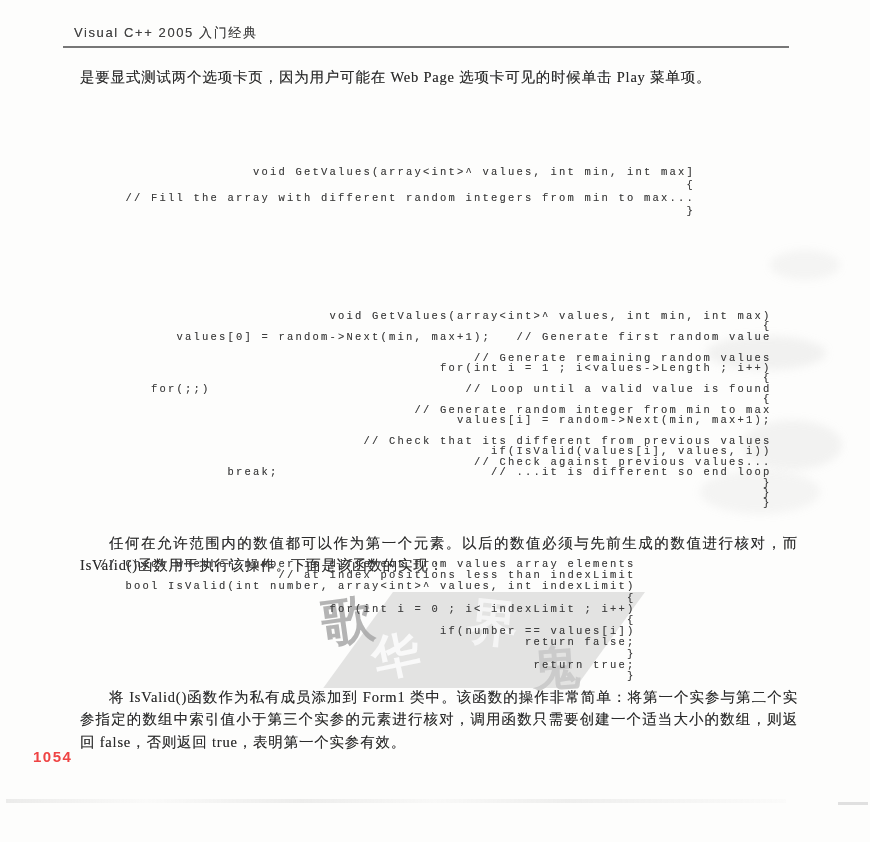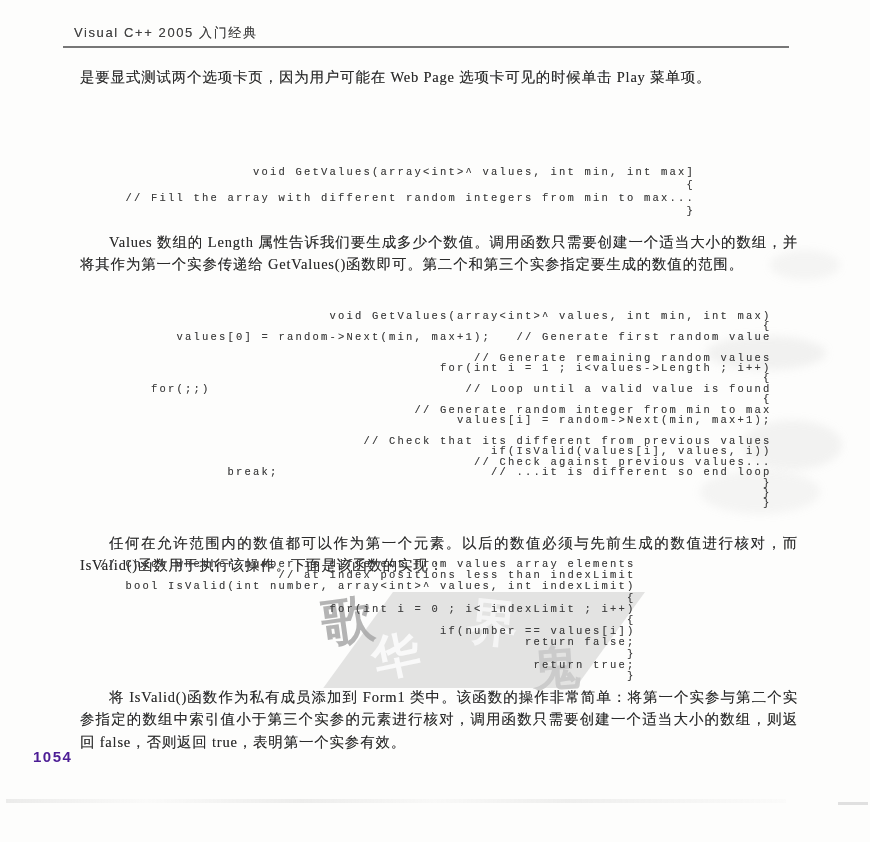--- a/index.html
+++ b/index.html
@@ -60,21 +60,21 @@
   }
   .code1 { top: 166px; line-height: 13px; }
   .code2 { top: 311px; line-height: 10.4px; }
   .code3 { top: 559px; line-height: 11.2px; }
 
   .page-number {
     left: 33px; top: 748px;
     font-family: "Liberation Sans", sans-serif;
     font-size: 15px;
     font-weight: bold;
-    color: #4c1d95;
+    color: #ef4444;
     letter-spacing: 1.5px;
   }
 
   
   .watermark { position: absolute; z-index: 1; }
   .wm-shape {
     position: absolute;
     left: 393px; top: 592px;
     width: 252px; height: 96px;
     background: #d9d9d9;
@@ -137,21 +137,20 @@
   <div class="layer header-title">Visual  C++ 2005 入门经典</div>
   <div class="layer header-rule"></div>
 
   <div class="layer para p1">是要显式测试两个选项卡页，因为用户可能在 Web Page 选项卡可见的时候单击 Play 菜单项。</div>
 
   <pre class="layer code code1">void GetValues(array&lt;int&gt;^ values, int min, int max]
 {
    // Fill the array with different random integers from min to max...
 }</pre>
 
-  <div class="layer para indent p3">Values 数组的 Length 属性告诉我们要生成多少个数值。调用函数只需要创建一个适当大小的数组，并将其作为第一个实参传递给 GetValues()函数即可。第二个和第三个实参指定要生成的数值的范围。</div>
 
   <pre class="layer code code2">void GetValues(array&lt;int&gt;^ values, int min, int max)
 {
    values[0] = random-&gt;Next(min, max+1);   // Generate first random value
 
    // Generate remaining random values
    for(int i = 1 ; i&lt;values-&gt;Length ; i++)
    {
       for(;;)                              // Loop until a valid value is found
       {

